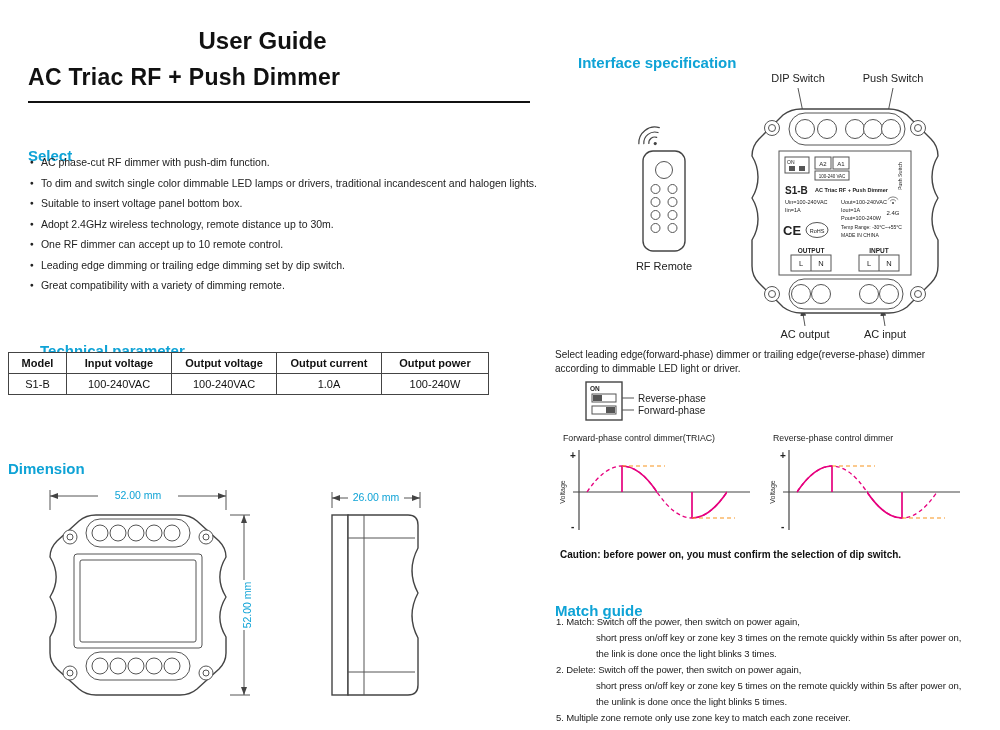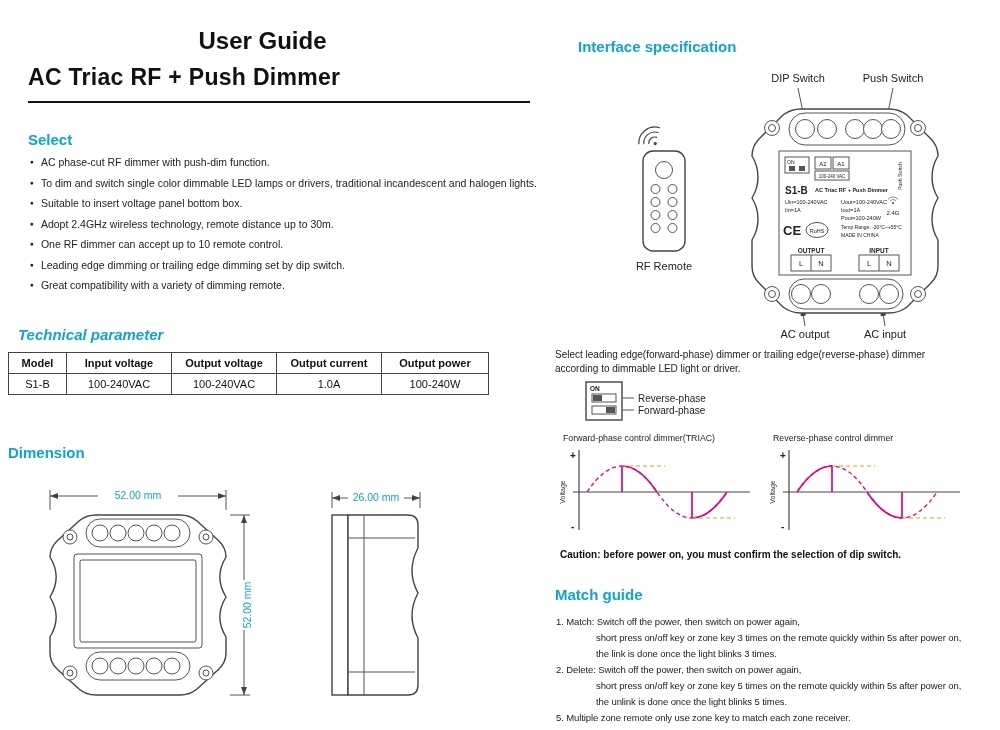--- a/index.html
+++ b/index.html
@@ -3,23 +3,23 @@
 <meta charset="utf-8">
 <style>
   :root { --accent:#0fa3d6; --magenta:#e6007e; --orange:#f7941d; }
   html,body{margin:0;padding:0;background:#fff;}
   .page{position:relative;width:1000px;height:730px;background:#fff;overflow:hidden;
         font-family:"Liberation Sans",sans-serif;color:#111;}
   .abs{position:absolute;}
   .doc-title{left:0;top:27px;width:525px;text-align:center;font-size:24px;font-weight:bold;}
   .product-title{left:28px;top:64px;font-size:23px;font-weight:bold;letter-spacing:.3px;}
   .title-rule{left:28px;top:101px;width:502px;height:2px;background:#111;}
-  .accent-heading{color:var(--accent);font-weight:bold;font-size:15px;}
+  .accent-heading{color:var(--accent);font-weight:bold;font-size:15px;margin-top:16px;}
   .h-summary{left:28px;top:131px;}
-  .h-tech{left:18px;top:326px;font-style:italic;}
+  .h-tech{left:40px;top:326px;}
   .h-dim{left:8px;top:444px;}
   .h-interface{left:578px;top:38px;}
   .h-match{left:555px;top:586px;}
   ul.bullets{left:30px;top:156px;margin:0;padding:0;}
   ul.bullets li{list-style:none;font-size:10.5px;color:#222;margin:0 0 8.5px 0;white-space:nowrap;}
   ul.bullets li::before{content:"●";font-size:6.5px;margin-right:7px;position:relative;top:-2px;color:#222;}
   table.tech{left:8px;top:352px;border-collapse:collapse;background:#fff;}
   table.tech th,table.tech td{border:1px solid #444;font-size:11px;text-align:center;padding:3px 4px;height:14px;}
   table.tech th{font-weight:bold;}
   .select-text{left:555px;top:348px;width:400px;font-size:10px;line-height:14px;color:#222;}

